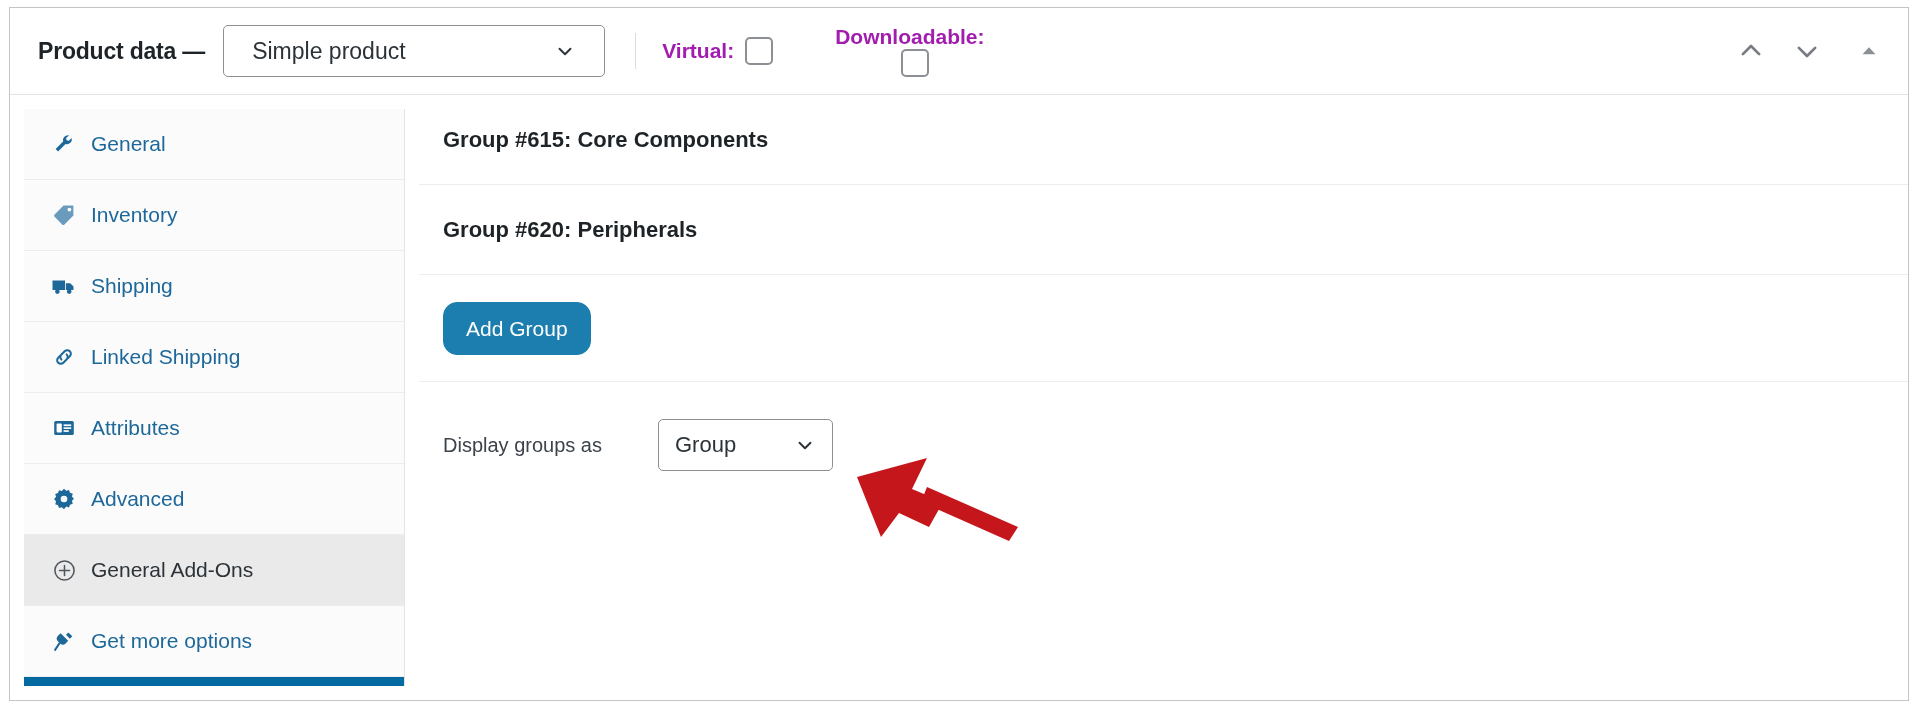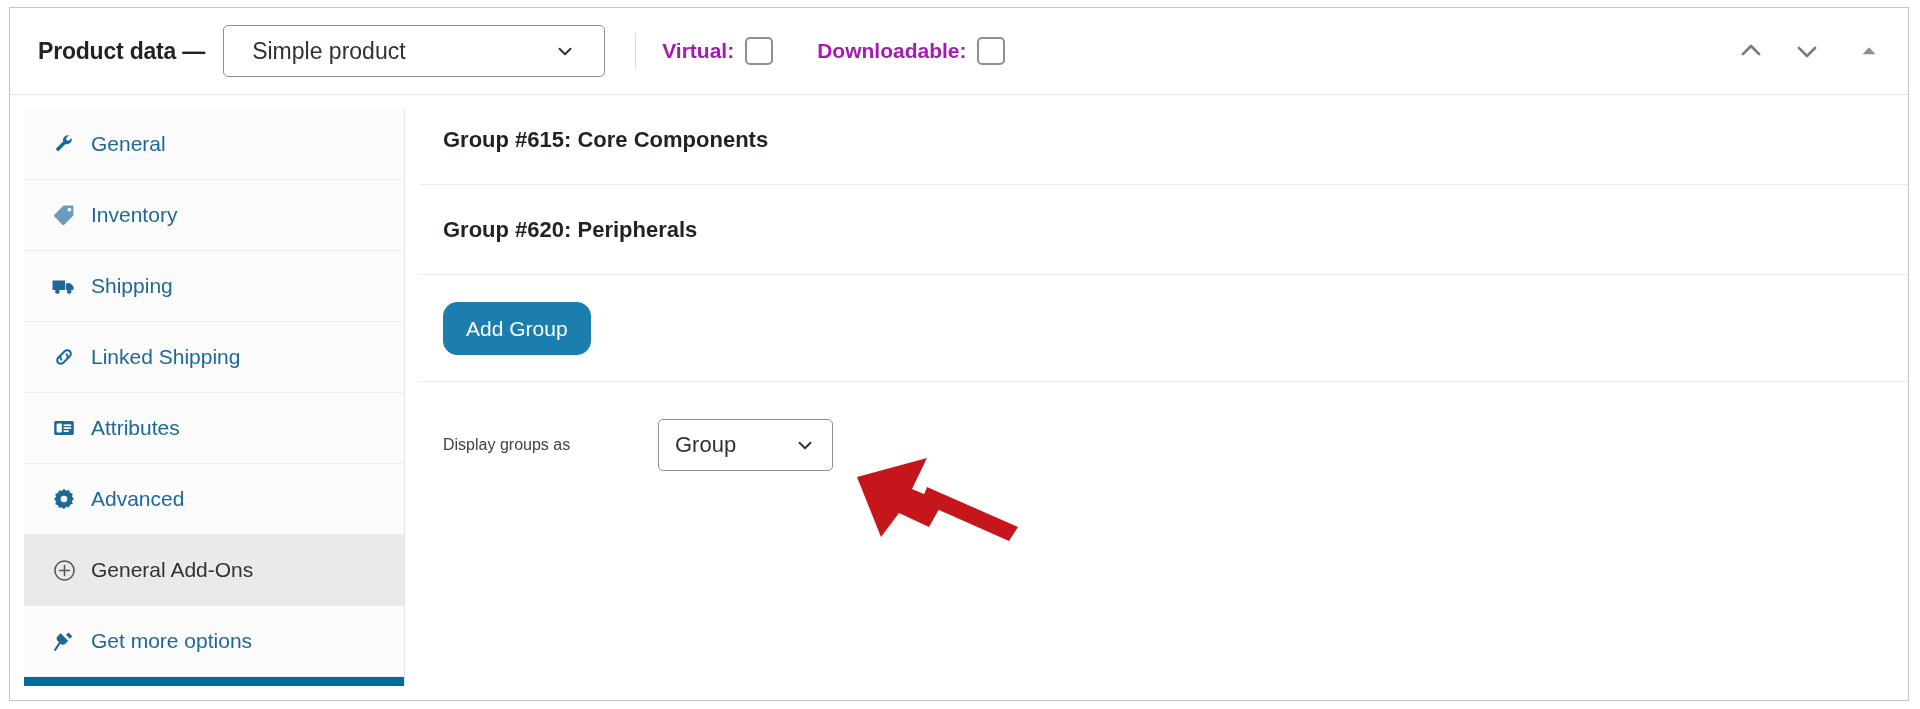--- a/index.html
+++ b/index.html
@@ -78,21 +78,21 @@
     margin: 0 26px 0 30px;
   }
   .cb-group {
     display: flex;
     align-items: center;
     font-size: 21px;
     font-weight: bold;
     color: #a21caf;
     white-space: nowrap;
   }
-  .cb-group + .cb-group { margin-left: 44px; }
+  .cb-group + .cb-group { margin-left: 62px; flex-direction: column; }
   .cb-label { margin-right: 11px; }
   .checkbox {
     width: 28px;
     height: 28px;
     border: 2px solid #8c8f94;
     border-radius: 5px;
     background: #ffffff;
     box-sizing: border-box;
     cursor: pointer;
     display: block;
@@ -215,21 +215,21 @@
     white-space: nowrap;
   }
   .display-row {
     height: 126px;
     display: flex;
     align-items: center;
     padding-left: 24px;
     box-sizing: border-box;
   }
   .display-label {
-    font-size: 16px;
+    font-size: 20px;
     color: #3c434a;
     width: 215px;
     flex: 0 0 215px;
     white-space: nowrap;
   }
   .display-select {
     position: relative;
     width: 175px;
     height: 52px;
     border: 1px solid #8c8f94;

